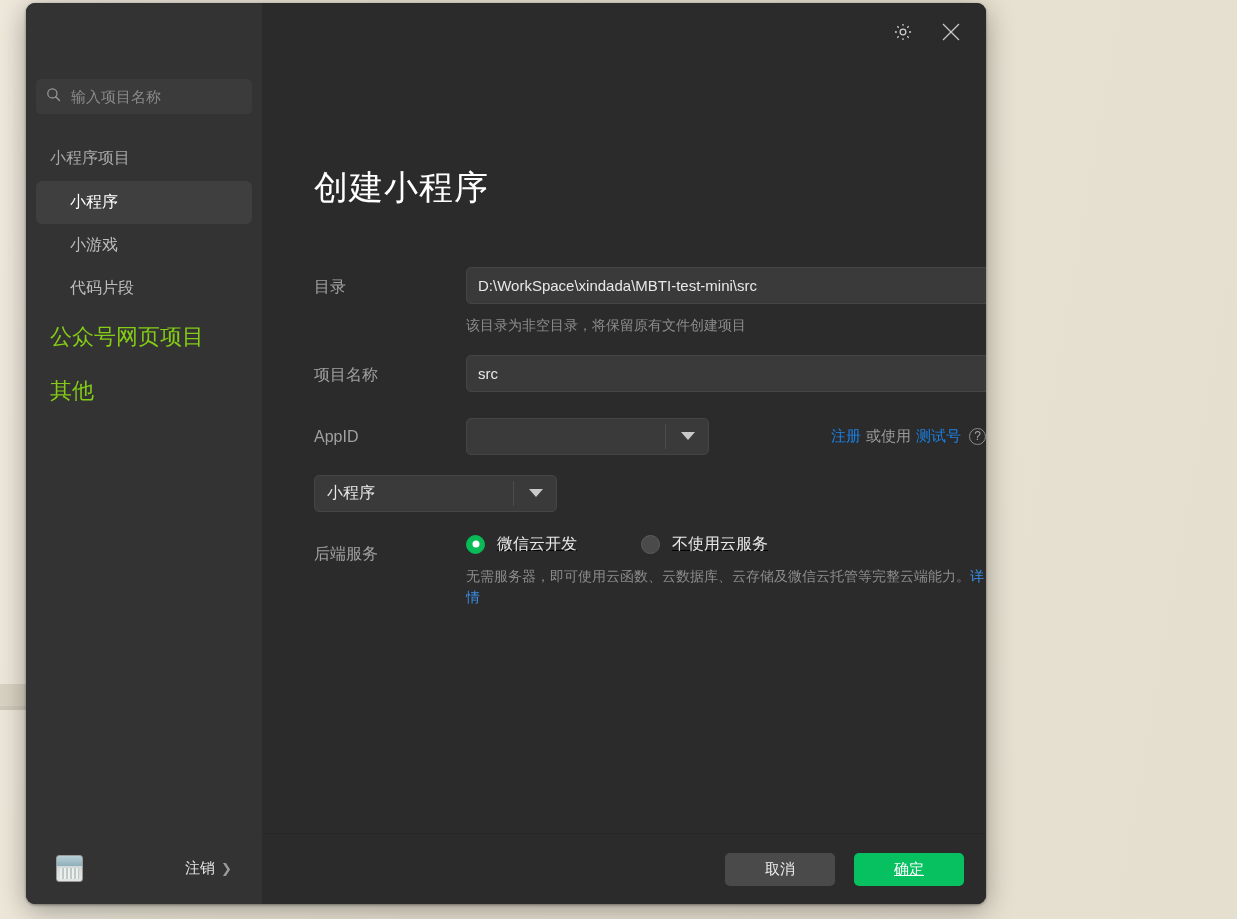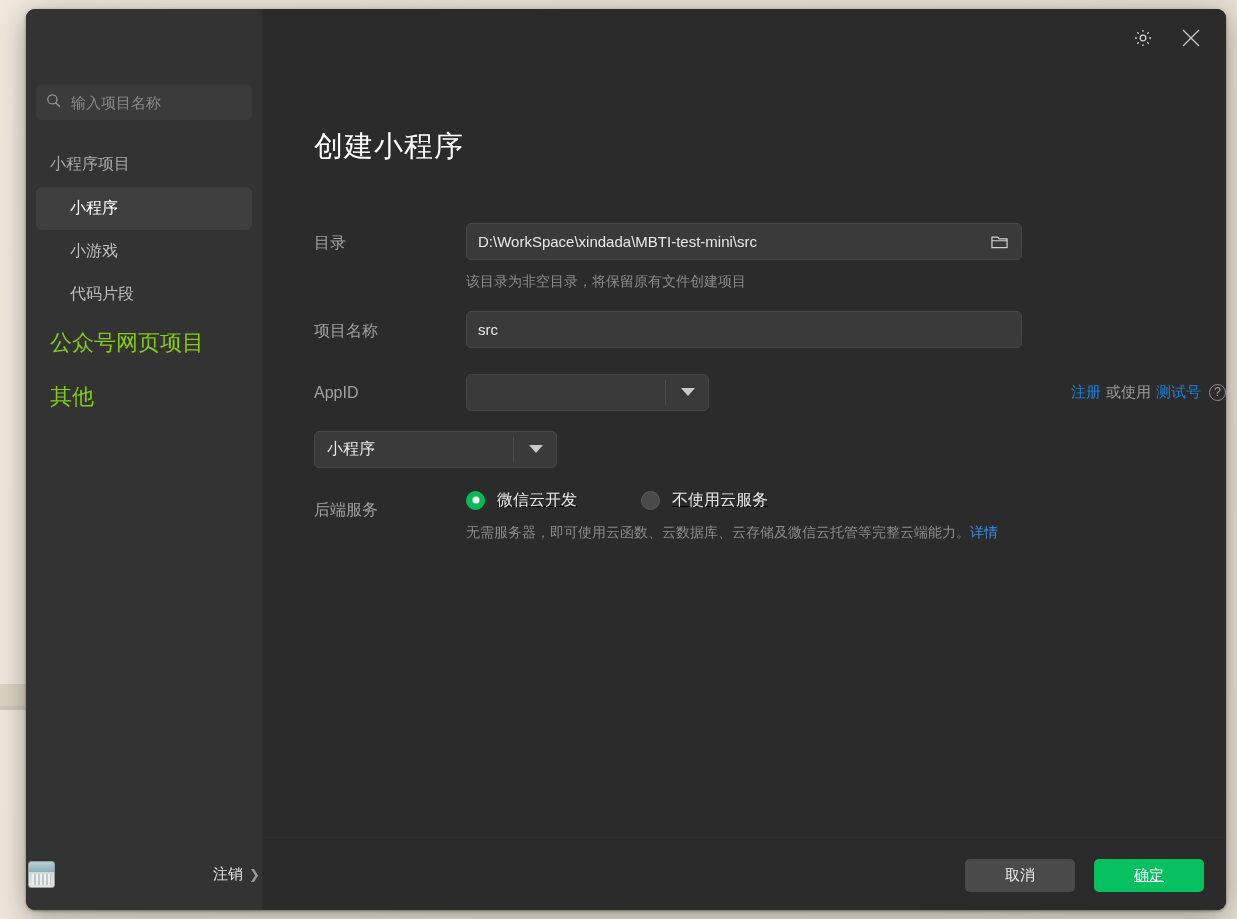--- a/index.html
+++ b/index.html
@@ -18,22 +18,22 @@
     position: absolute; left: 0; top: 684px; width: 26px; height: 22px;
     background: #d9d3c3;
   }
   .bg-band2 {
     position: absolute; left: 0; top: 706px; width: 26px; height: 4px;
     background: #cfc9b9;
   }
 
   .window {
     position: absolute;
-    left: 26px; top: 9px;
-    width: 1200px; height: 901px;
+    left: 26px; top: 3px;
+    width: 960px; height: 901px;
     background: #2d2d2d;
     border-radius: 9px;
     box-shadow: 0 6px 28px rgba(0,0,0,0.35), 0 1px 3px rgba(0,0,0,0.4);
     overflow: hidden;
     display: flex;
     flex-direction: column;
   }
   .window-body { display: flex; flex: 1; min-height: 0; }
 
   
@@ -90,21 +90,21 @@
     padding: 12px 14px;
     border-radius: 6px;
     cursor: pointer;
   }
   .sidebar-spacer { flex: 1; }
 
   .sidebar-footer {
     height: 72px;
     display: flex;
     align-items: center;
-    padding: 0 2px;
+    padding: 0 30px;
     gap: 10px;
   }
   .avatar {
     width: 27px; height: 27px;
     border-radius: 3px;
     border: 1px solid #9a9a9a;
     background:
       linear-gradient(180deg, #b9cfd6 0%, #8fb0bb 38%, #cfd8d6 39%, #e3e7e3 100%);
     position: relative;
     overflow: hidden;
@@ -148,22 +148,22 @@
     cursor: pointer;
   }
   .content {
     flex: 1;
     padding: 0 0 0 52px;
     min-height: 0;
     overflow: hidden;
   }
   .page-title {
     color: #ffffff;
-    font-size: 29px;
-    margin-top: 60px;
+    font-size: 34px;
+    margin-top: 104px;
     margin-bottom: 56px;
     letter-spacing: 1px;
   }
 
   .form-row {
     display: flex;
     align-items: flex-start;
     margin-bottom: 18px;
   }
   .form-label {

